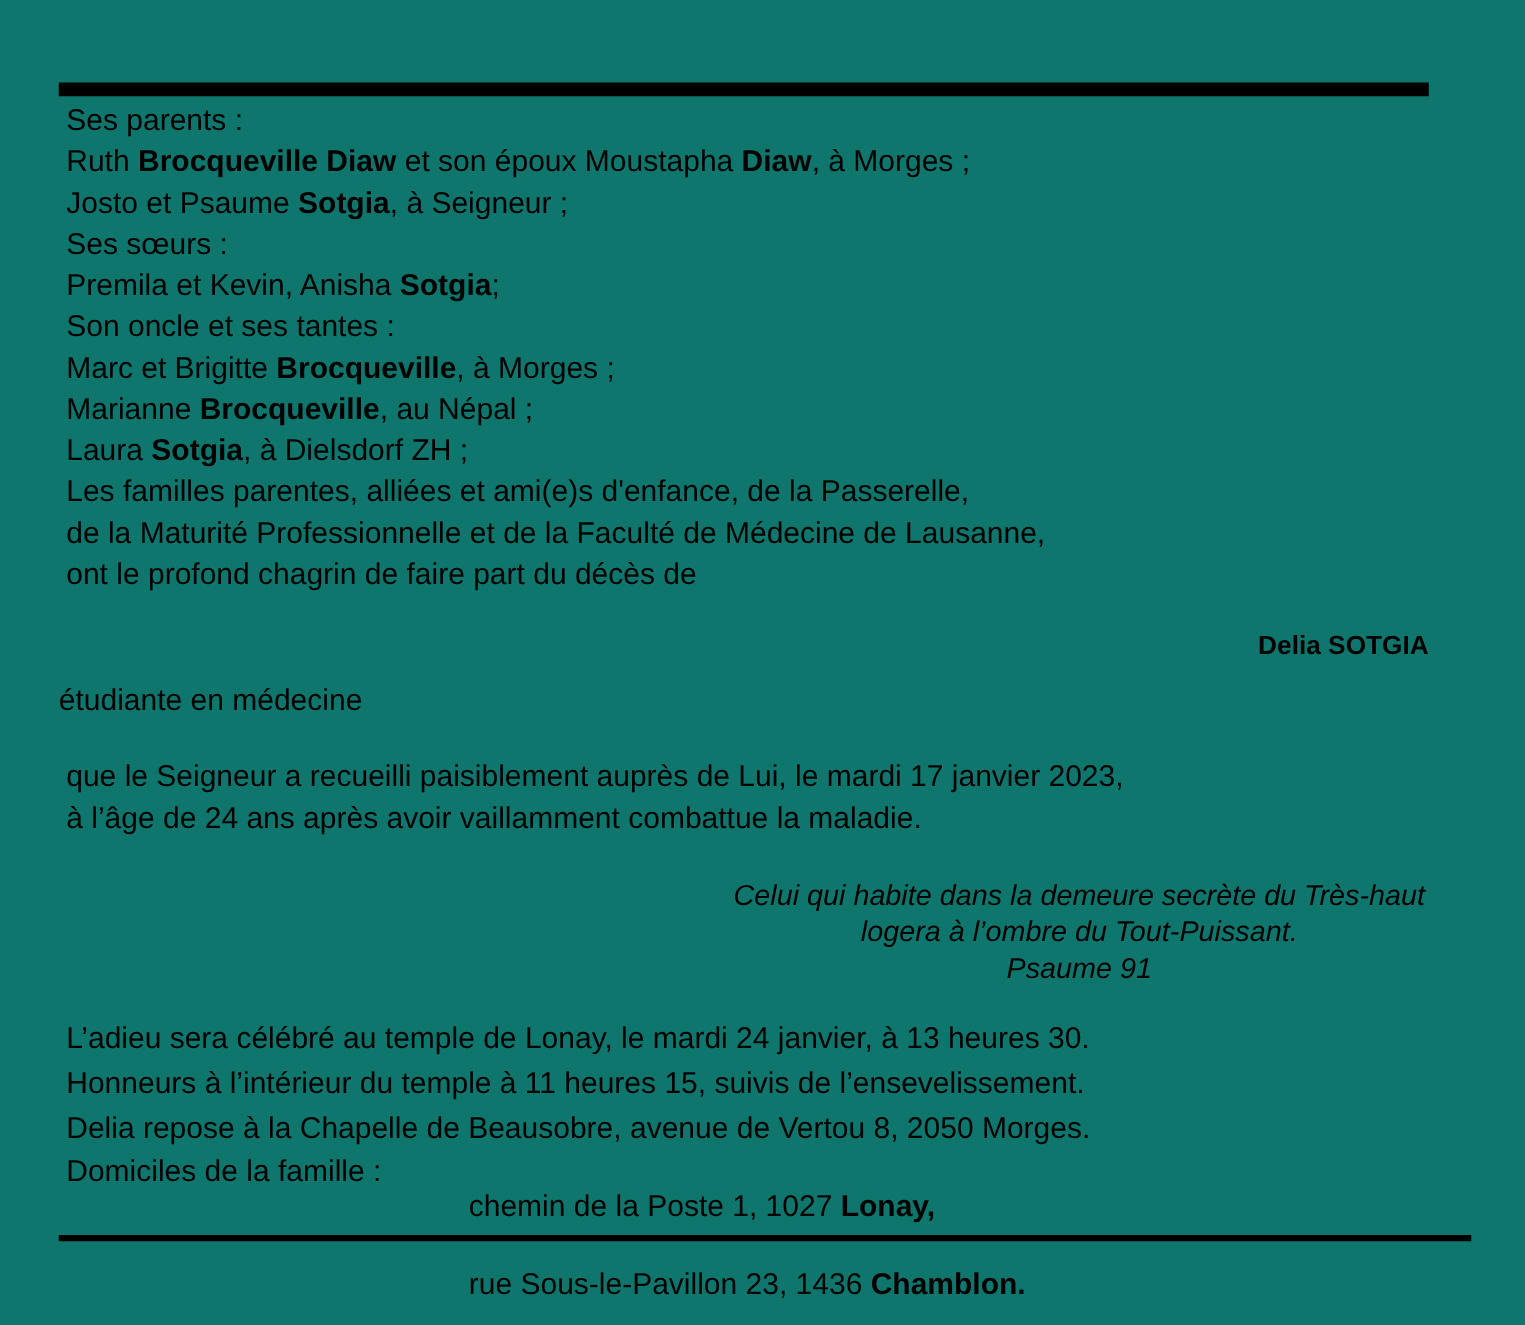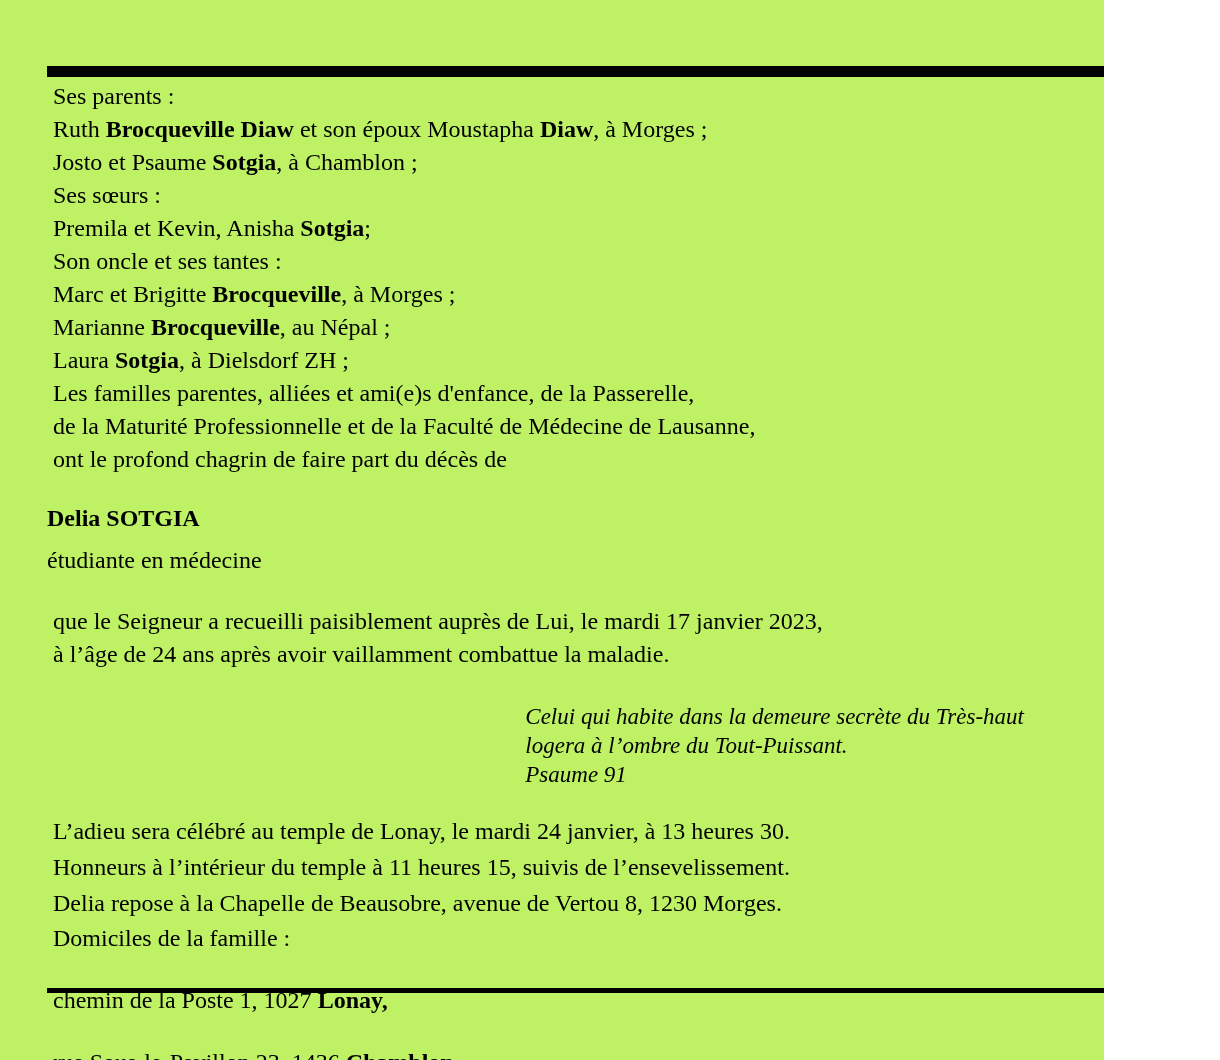--- a/index.html
+++ b/index.html
@@ -1,76 +1,76 @@
 <!DOCTYPE html>
 <html><head>
 <meta charset="utf-8">
 <style>
   html, body { margin: 0; padding: 0; background: #ffffff; }
   .page {
     position: relative;
-    width: 1104px;
+    width: 1220px;
     height: 1060px;
-    background: #bef264;
+    background: #0f766e;
     color: #000000;
-    font-family: Liberation Serif, serif;
+    font-family: Liberation Sans, sans-serif;
     overflow: hidden;
   }
   .rule { position: absolute; background: #000000; }
   .rule-top    { left: 47px; top: 66px;  width: 1096px; height: 11px; }
   .rule-bottom { left: 47px; top: 988px; width: 1130px; height: 5px; }
 
   .line { white-space: pre-wrap; }
   .b, .seg-bold { font-weight: bold; text-align: right; }
 
   .intro {
     position: absolute; left: 53px; top: 80px;
     font-size: 24px; line-height: 33px;
   }
   .deceased-name {
     position: absolute; left: 47px; top: 505px; width: 1096px;
-    margin: 0; text-align: left;
-    font-size: 24px; font-weight: bold;
+    margin: 0; text-align: right;
+    font-size: 21px; font-weight: bold;
   }
   .deceased-subtitle {
     position: absolute; left: 47px; top: 547px; width: 1096px;
     font-size: 24px;
   }
   .death-par {
     position: absolute; left: 53px; top: 605px;
     font-size: 24px; line-height: 33px;
   }
   .psalm {
     position: absolute; right: 80px; top: 702px;
-    text-align: left; font-style: italic;
+    text-align: center; font-style: italic;
     font-size: 23px; line-height: 29px;
   }
   .ceremony {
     position: absolute; left: 53px; top: 813px;
     font-size: 24px; line-height: 36px;
   }
   .domiciles {
     position: absolute; left: 53px; top: 921px;
     font-size: 24px; line-height: 34px;
   }
-  .dom-row { display: flex; flex-direction: column; }
+  .dom-row { display: flex; }
   .dom-label { width: 322px; flex: none; white-space: pre-wrap; }
   .dom-addr { white-space: pre-wrap; margin-top: 28px; }
 </style>
 </head>
 <body>
 
 <div class="page">
 
   <div class="rule rule-top"></div>
 
   <div class="intro">
       <div class="line"><span>Ses parents :</span></div>
       <div class="line"><span>Ruth </span><span class="seg-bold">Brocqueville Diaw</span><span> et son époux Moustapha </span><span class="seg-bold">Diaw</span><span>, à Morges ;</span></div>
-      <div class="line"><span>Josto et Psaume </span><span class="seg-bold">Sotgia</span><span>, à Chamblon ;</span></div>
+      <div class="line"><span>Josto et Psaume </span><span class="seg-bold">Sotgia</span><span>, à Seigneur ;</span></div>
       <div class="line"><span>Ses sœurs :</span></div>
       <div class="line"><span>Premila et Kevin, Anisha </span><span class="seg-bold">Sotgia</span><span>;</span></div>
       <div class="line"><span>Son oncle et ses tantes :</span></div>
       <div class="line"><span>Marc et Brigitte </span><span class="seg-bold">Brocqueville</span><span>, à Morges ;</span></div>
       <div class="line"><span>Marianne </span><span class="seg-bold">Brocqueville</span><span>, au Népal ;</span></div>
       <div class="line"><span>Laura </span><span class="seg-bold">Sotgia</span><span>, à Dielsdorf ZH ;</span></div>
       <div class="line"><span>Les familles parentes, alliées et ami(e)s d'enfance, de la Passerelle,</span></div>
       <div class="line"><span>de la Maturité Professionnelle et de la Faculté de Médecine de Lausanne,</span></div>
       <div class="line"><span>ont le profond chagrin de faire part du décès de</span></div>
     </div>
@@ -88,21 +88,21 @@
     <div>
         <div class="line">Celui qui habite dans la demeure secrète du Très-haut</div>
         <div class="line">logera à l’ombre du Tout-Puissant.</div>
       </div>
     <div class="line">Psaume 91</div>
   </div>
 
   <div class="ceremony">
       <div class="line">L’adieu sera célébré au temple de Lonay, le mardi 24 janvier, à 13 heures 30.</div>
       <div class="line">Honneurs à l’intérieur du temple à 11 heures 15, suivis de l’ensevelissement.</div>
-      <div class="line">Delia repose à la Chapelle de Beausobre, avenue de Vertou 8, 1230 Morges.</div>
+      <div class="line">Delia repose à la Chapelle de Beausobre, avenue de Vertou 8, 2050 Morges.</div>
     </div>
 
   <div class="domiciles">
     <div class="dom-row">
       <span class="dom-label">Domiciles de la famille :</span>
       <span class="dom-addr"><span>chemin de la Poste 1, 1027 </span><span class="seg-bold">Lonay,</span></span>
     </div>
     <div class="dom-row">
       <span class="dom-label"></span>
       <span class="dom-addr"><span>rue Sous-le-Pavillon 23, 1436 </span><span class="seg-bold">Chamblon.</span></span>

